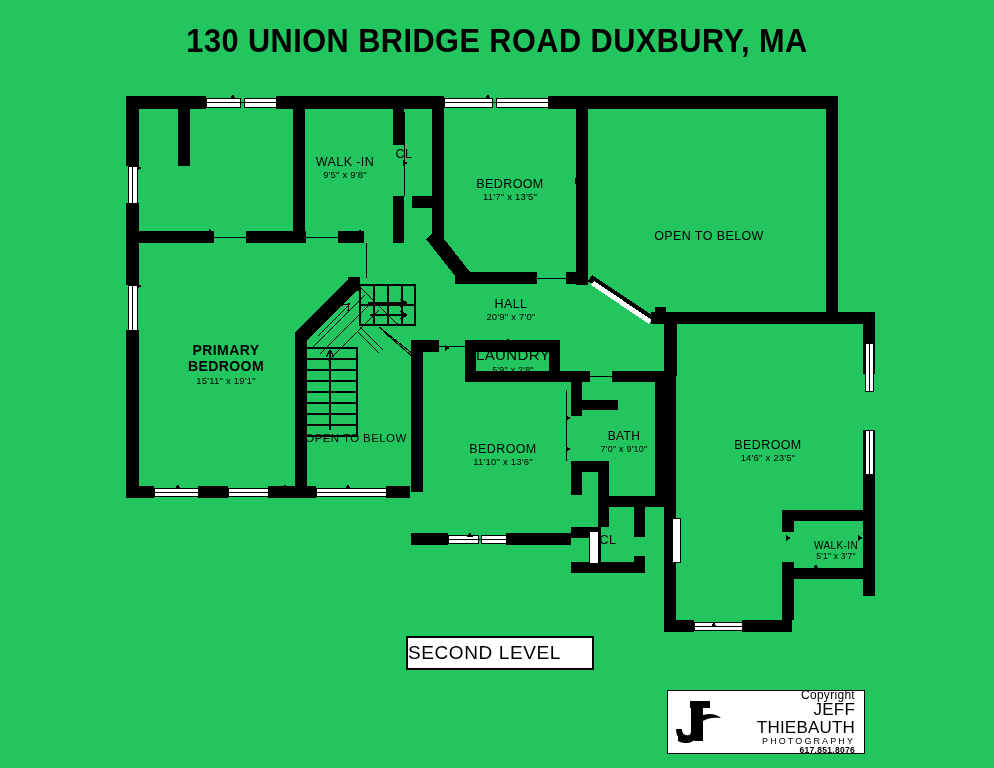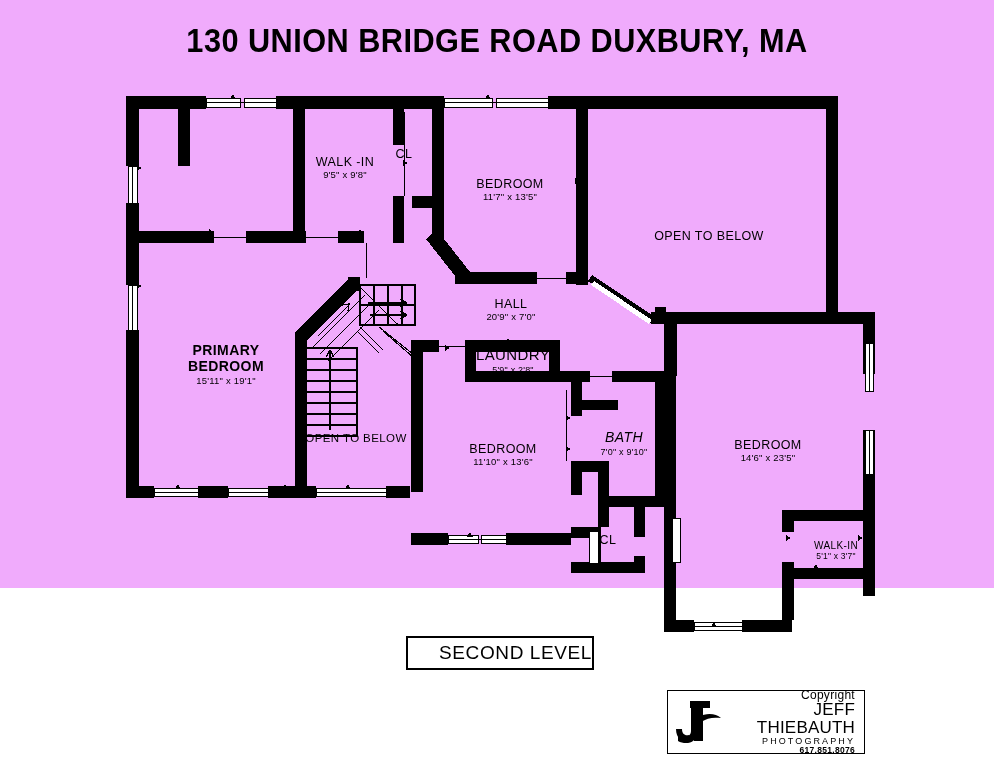--- a/index.html
+++ b/index.html
@@ -2,21 +2,21 @@
 <html><head>
 <meta charset="utf-8">
 <title>Floor Plan</title>
 <style>
   html,body{margin:0;padding:0;background:#ffffff;}
   body{
     width:994px;height:768px;overflow:hidden;
     font-family:"Liberation Sans","DejaVu Sans",sans-serif;
     color:#000;
   }
-  #page{position:relative;width:994px;height:588px;background:#f0abfc;}
+  #page{position:relative;width:994px;height:768px;background:#22c55e;}
 
   
   #title{
     position:absolute;left:0;top:22px;width:994px;
     text-align:center;
     font-size:33px;font-weight:bold;letter-spacing:.5px;
     font-family:"Liberation Sans","DejaVu Sans",sans-serif;
     transform:scaleX(.93);
   }
 
@@ -28,21 +28,21 @@
   .rlabel{position:absolute;text-align:center;line-height:1.12;pointer-events:none;}
   .rname{font-size:12.5px;letter-spacing:.4px;white-space:nowrap;}
   .rname.big{font-size:14px;font-weight:bold;}
   .rdim{font-size:9.5px;letter-spacing:.2px;white-space:nowrap;margin-top:1px;}
   .rname.cl{font-size:12.5px;}
 
   
   #levelbox{
     position:absolute;left:406px;top:636px;width:184px;height:30px;
     border:2px solid #000;background:#fff;
-    display:flex;align-items:center;justify-content:flex-end;
+    display:flex;align-items:center;justify-content:flex-start;
     font-size:19px;letter-spacing:.6px;
   }
 
   
   #disclaimer{
     position:absolute;left:122px;top:726px;width:520px;
     font-size:9.4px;line-height:1.45;letter-spacing:.25px;
     font-family:"DejaVu Sans",sans-serif;
     text-align:left;
   }
@@ -367,21 +367,21 @@
     <div class="rname" style="font-size:15px;">LAUNDRY</div>
     <div class="rdim" style="font-size:9px;">5'9" x 2'8"</div>
   </div>
 
   <div class="rlabel" style="left:443px;top:442px;width:120px;">
     <div class="rname">BEDROOM</div>
     <div class="rdim">11'10" x 13'6"</div>
   </div>
 
   <div class="rlabel" style="left:580px;top:430px;width:88px;">
-    <div class="rname" style="font-size:14px;font-style:italic;">BATH</div>
+    <div class="rname" style="font-size:12px;">BATH</div>
     <div class="rdim" style="font-size:9px;">7'0" x 9'10"</div>
   </div>
 
   <div class="rlabel" style="left:585px;top:533px;width:46px;">
     <div class="rname cl">CL</div>
   </div>
 
   <div class="rlabel" style="left:705px;top:438px;width:126px;">
     <div class="rname">BEDROOM</div>
     <div class="rdim">14'6" x 23'5"</div>

